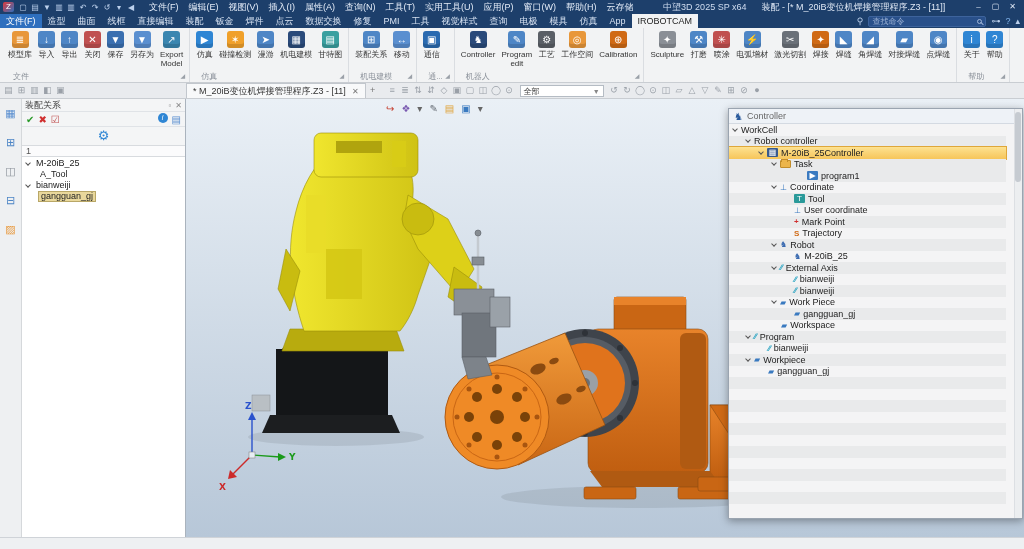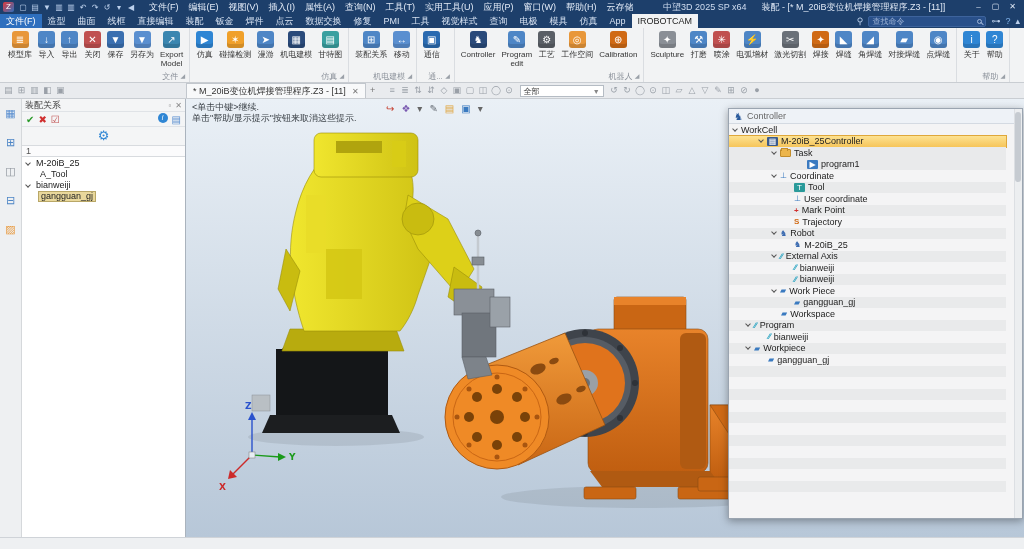--- a/index.html
+++ b/index.html
@@ -28,21 +28,21 @@
   .mag::after{content:"";position:absolute;width:4px;height:1px;background:#9fb4d6;transform:rotate(45deg);right:-3px;bottom:-1px}
   .tr-icon{color:#bcd0ec;font-size:9px}
 
   
   .ribbon{height:55px;background:#f2f3f4;border-bottom:1px solid #c9cdd2;display:flex;align-items:stretch;padding-left:2px;overflow:hidden}
   .rgroup{display:flex;flex-direction:column;border-right:1px solid #dadde1;padding:2px 3px 0 3px}
   .rbtns{display:flex;flex:1;align-items:flex-start}
   .rbtn{display:flex;flex-direction:column;align-items:center;padding:1px 3px;font-size:8px;color:#333;text-align:center;border-radius:2px}
   .ric{width:17px;height:17px;border-radius:3px;color:#fff;font-size:10px;line-height:17px;text-align:center;margin-bottom:2px;box-shadow:inset 0 -4px rgba(0,0,0,.12)}
   .rlbl{white-space:pre-line;line-height:9px}
-  .glabel{height:11px;font-size:8px;color:#8a9099;text-align:right;line-height:11px;position:relative;padding:0 8px}
+  .glabel{height:11px;font-size:8px;color:#8a9099;text-align:left;line-height:11px;position:relative;padding:0 8px}
   .glaunch{position:absolute;right:1px;top:0;font-size:6px;color:#9aa0a8}
 
   
   .docbar{height:16px;background:#e9ebee;border-bottom:1px solid #c9cdd2;display:flex;align-items:flex-end;font-size:9px}
   .db-left{width:186px;display:flex;align-items:center;height:100%;padding-left:2px}
   .doctab{display:flex;align-items:center;background:#f8f9fa;border:1px solid #c2c7cd;border-bottom:none;height:15px;padding:0 6px;color:#333;gap:6px;white-space:nowrap}
   .doctab .x{color:#777;font-size:8px}
   .newtab{width:14px;text-align:center;color:#777;line-height:15px}
   .gi{font-size:9px;color:#9aa0a8;width:13px;text-align:center;line-height:15px}
   .combo{width:84px;height:12px;background:#fff;border:1px solid #b5bcc4;font-size:8px;color:#444;display:flex;align-items:center;padding:0 3px;margin:0 4px 1px 4px}
@@ -425,24 +425,20 @@
             <span class="chev"></span>
             <span class="tag">bianweiji</span>
           </div>
           <div class="lrow sel" style="padding-left: 16px;">
             <span class="tag">gangguan_gj</span>
           </div>
         </div>
     </div>
 
     <div class="viewport">
-      <div class="hint">
-        <div>&lt;单击中键&gt;继续.</div>
-        <div>单击"帮助/显示提示"按钮来取消这些提示.</div>
-      </div>
       <div class="vtools" id="vtools">
           <span class="vt" style="color: rgb(196, 58, 42);">↪</span>
           <span class="vt" style="color: rgb(122, 90, 176);">❖</span>
           <span class="vt" style="color: rgb(102, 102, 102);">▾</span>
           <span class="vt" style="color: rgb(106, 112, 120);">✎</span>
           <span class="vt" style="color: rgb(224, 163, 58);">▤</span>
           <span class="vt" style="color: rgb(58, 122, 192);">▣</span>
           <span class="vt" style="color: rgb(102, 102, 102);">▾</span>
         </div>
 
@@ -579,20 +575,24 @@
     <div class="rpanel">
       <div class="rp-head">
         <span class="rp-robot">♞</span>
         <span>Controller</span>
       </div>
       <div class="rp-body" id="rtree">
           <div class="rrow" style="padding-left: 4px;">
             <span class="chev"></span>
             <span>WorkCell</span>
           </div>
+          <div class="rrow stripe" style="padding-left: 17px;">
+            <span class="chev"></span>
+            <span>Robot controller</span>
+          </div>
           <div class="rrow sel" style="padding-left: 30px;">
             <span class="chev"></span>
             <span class="ti tile" style="background: rgb(58, 90, 140);">▦</span>
             <span>M-20iB_25Controller</span>
           </div>
           <div class="rrow stripe" style="padding-left: 43px;">
             <span class="chev"></span>
             <span class="ti fold"></span>
             <span>Task</span>
           </div>

